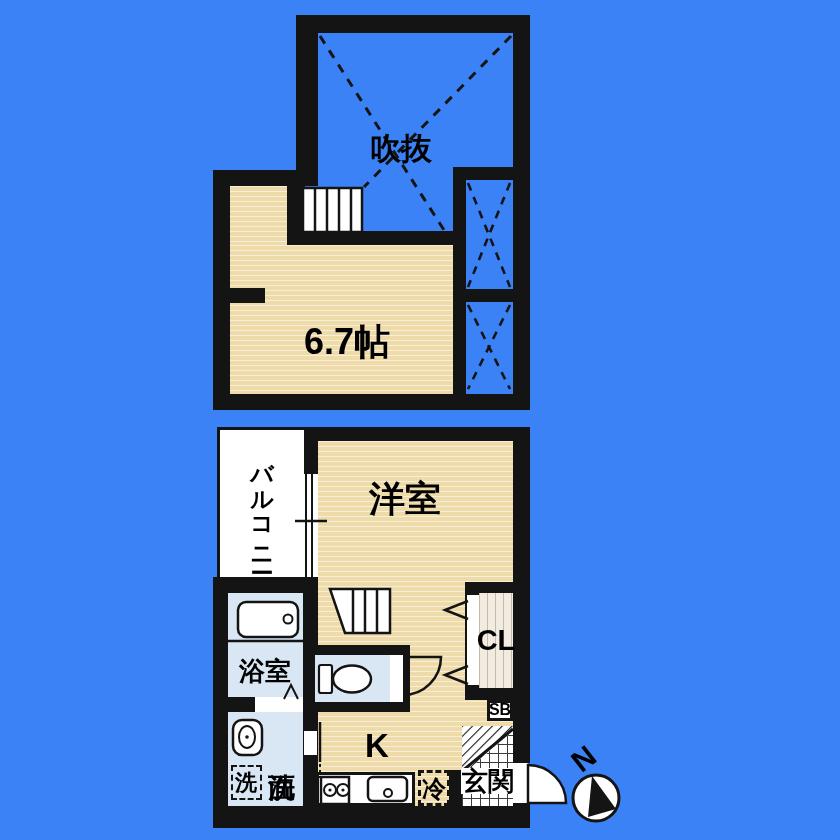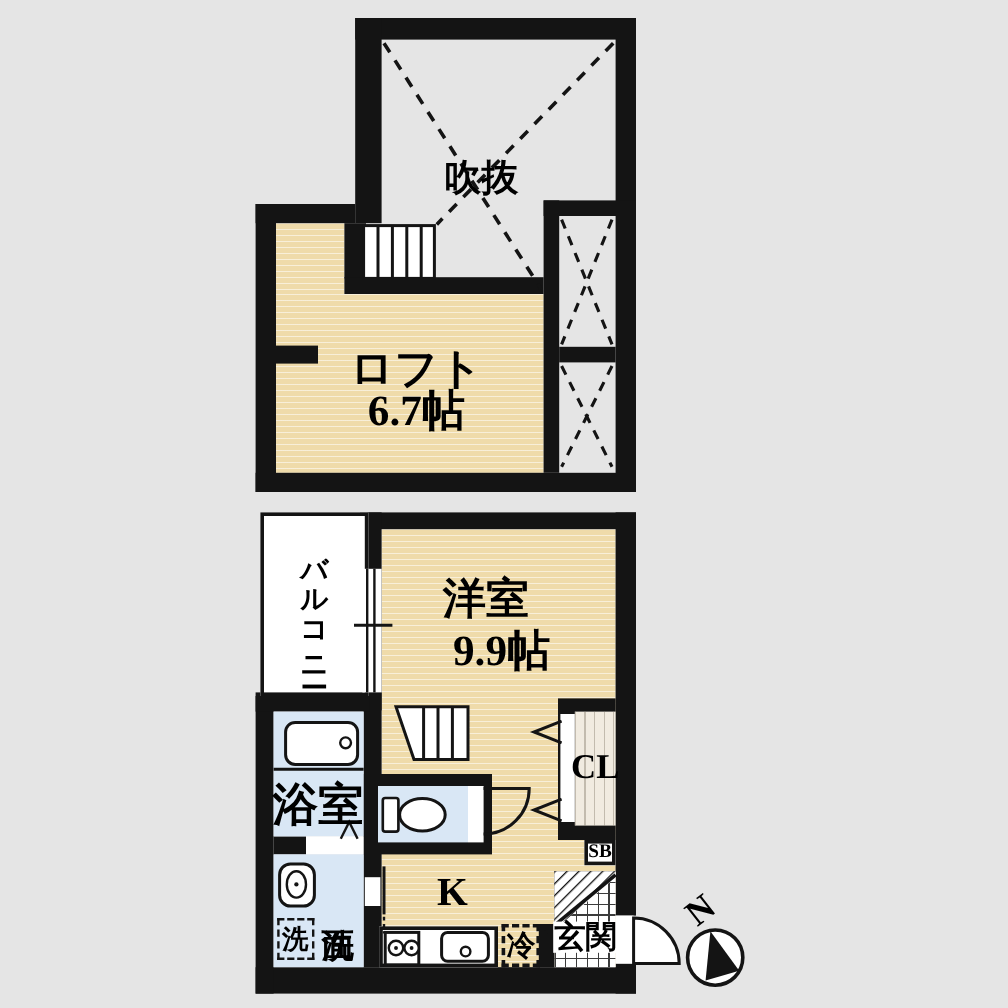--- a/index.html
+++ b/index.html
@@ -2,22 +2,22 @@
 <html style="--wall: #141414; --floor-tan: #EFDBAA; --wet-blue: #D9E7F5; --closet-cream: #F1EBE0;"><head>
 <meta charset="utf-8">
 <style>
   :root{
     --wall:#141414;
     --floor-tan:#EFDBAA;
     --wet-blue:#D9E7F5;
     --closet-cream:#F1EBE0;
   }
   html,body{margin:0;padding:0;background:#fff;}
-  #plan{position:relative;width:840px;height:840px;background:#e5e5e5;overflow:hidden;
-        font-family:Liberation Serif, serif;color:#000;}
+  #plan{position:relative;width:840px;height:840px;background:#3b82f6;overflow:hidden;
+        font-family:Liberation Sans, sans-serif;color:#000;}
   .wall{position:absolute;background:var(--wall);}
   .fill{position:absolute;}
   .tan{background-color:var(--floor-tan);
        background-image:repeating-linear-gradient(to bottom,rgba(255,255,255,.55) 0 1px,transparent 1px 5px);}
   .blue{background-color:var(--wet-blue);}
   .cream{background-color:var(--closet-cream);
        background-image:repeating-linear-gradient(to right,rgba(125,115,98,.4) 0 1px,transparent 1px 8px);}
   .white{background:#fff;}
   .grid{background-color:#fff;
        background-image:repeating-linear-gradient(to right,#3c3c3c 0 1px,transparent 1px 9px),
@@ -173,27 +173,25 @@
       <circle cx="388" cy="793" r="4" stroke-width="2"></circle>
     </g>
 
     <g>
       <circle cx="596" cy="798" r="23" fill="#ffffff" stroke="#141414" stroke-width="3"></circle>
       <polygon points="592,776 616,809 588,817" fill="#141414"></polygon>
     </g>
   </svg>
 
   <div class="label" style="left:401px;top:148px;font-size:31px;">吹抜</div>
-  <div class="label" style="left:347px;top:307px;font-size:36px;">ロフト</div>
   <div class="label" style="left:347px;top:342px;font-size:36px;">6.7帖</div>
 
   <div class="label" style="left:405px;top:499px;font-size:36px;">洋室</div>
-  <div class="label" style="left:418px;top:542px;font-size:36px;">9.9帖</div>
   <div class="label vert" style="left:262px;top:505px;font-size:23px;">バルコニー</div>
-  <div class="label" style="left:265px;top:671px;font-size:38px;">浴室</div>
+  <div class="label" style="left:265px;top:671px;font-size:26px;">浴室</div>
   <div class="label vert" style="left:281px;top:754px;font-size:27px;">洗面</div>
   <div class="label" style="left:246px;top:783px;font-size:22px;">洗</div>
   <div class="label" style="left:377px;top:745px;font-size:33px;">K</div>
   <div class="label" style="left:434px;top:789px;font-size:24px;">冷</div>
   <div class="label" style="left:488px;top:781px;font-size:26px;background:#fff;padding:0 1px;">玄関</div>
   <div class="label" style="left:496px;top:640px;font-size:29px;text-align:right;">CL</div>
   <div class="label" style="left:500px;top:710px;font-size:16px;font-weight:700;">SB</div>
   <div class="label" style="left:584px;top:759px;font-size:30px;font-weight:700;transform:translate(-50%,-50%) rotate(-38deg);">N</div>
 
 </div>

